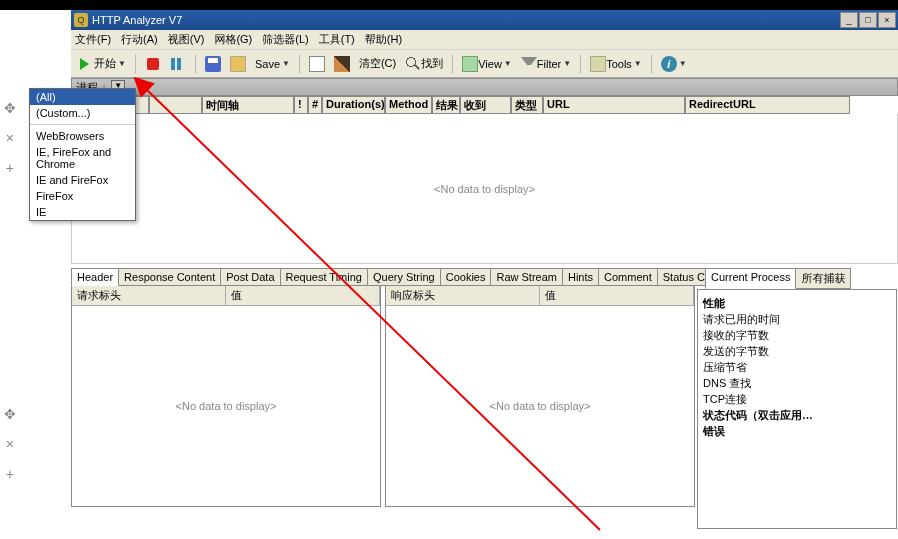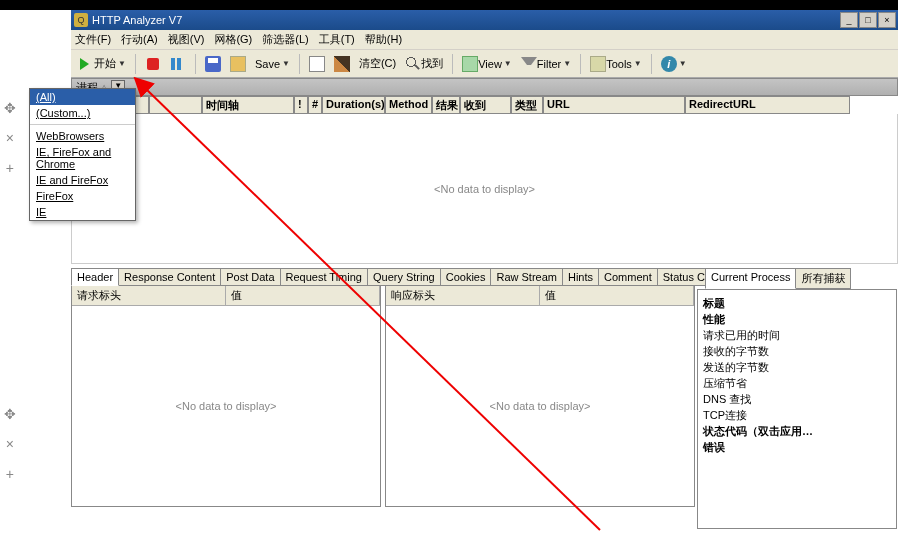--- a/index.html
+++ b/index.html
@@ -42,21 +42,21 @@
 .panel-row { display: flex; margin-top: -1px; }
 .panel { border: 1px solid #888; background: #fff; font-size: 11px; }
 .panel-header { display: flex; background: #ece9d8; border-bottom: 1px solid #aaa; }
 .panel-header div { flex: 1; padding: 2px 5px; border-right: 1px solid #aaa; }
 .panel-body { height: 200px; display: flex; align-items: center; justify-content: center; color: #888; }
 .right-panel { position: absolute; left: 697px; top: 268px; width: 200px; }
 .right-tabs { display: flex; font-size: 11px; padding-left: 8px; }
 .right-body { border: 1px solid #888; background: #fff; padding: 5px; font-size: 11px; line-height: 16px; height: 240px; }
 .right-body .bold { font-weight: bold; }
 .dropdown-menu { position: absolute; left: 29px; top: 88px; width: 107px; background: #fff; border: 1px solid #666; font-size: 11px; z-index: 100; box-shadow: 2px 2px 4px rgba(0,0,0,0.3); }
-.dd-item { padding: 2px 6px; cursor: default; text-decoration: underline; }
+.dd-item { padding: 2px 6px; cursor: default; }
 .dd-item.sel { background: #2a5ea8; color: #fff; }
 .dd-sep { height: 1px; background: #ccc; margin: 3px 0; }
 .sidebar-icons { position: absolute; left: 4px; top: 100px; display: flex; flex-direction: column; gap: 60px; color: #888; font-size: 14px; }
 .sidebar-icons .grp { display: flex; flex-direction: column; gap: 14px; align-items: center; }
 .arrow-annot { position: absolute; pointer-events: none; z-index: 200; }
 </style>
 </head>
 <body>
 
 <div class="topbar"></div>
@@ -193,21 +193,20 @@
     </div>
   </div>
 </div>
 
 <div class="right-panel">
   <div class="right-tabs">
     <div class="tab active">Current Process</div>
     <div class="tab">所有捕获</div>
   </div>
   <div class="right-body">
-    <div class="bold">标题</div>
     <div class="bold">性能</div>
     <div>请求已用的时间</div>
     <div>接收的字节数</div>
     <div>发送的字节数</div>
     <div>压缩节省</div>
     <div>DNS 查找</div>
     <div>TCP连接</div>
     <div class="bold">状态代码（双击应用…</div>
     <div class="bold">错误</div>
   </div>

